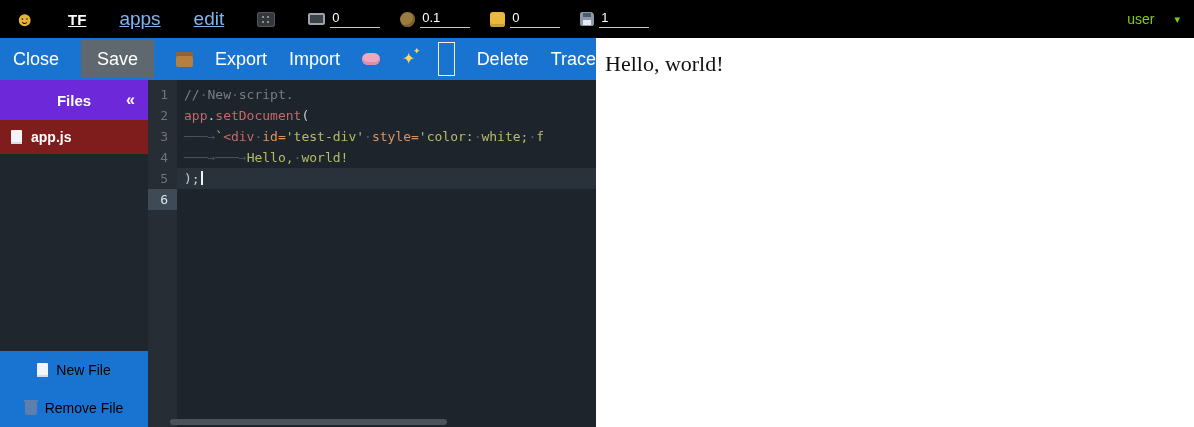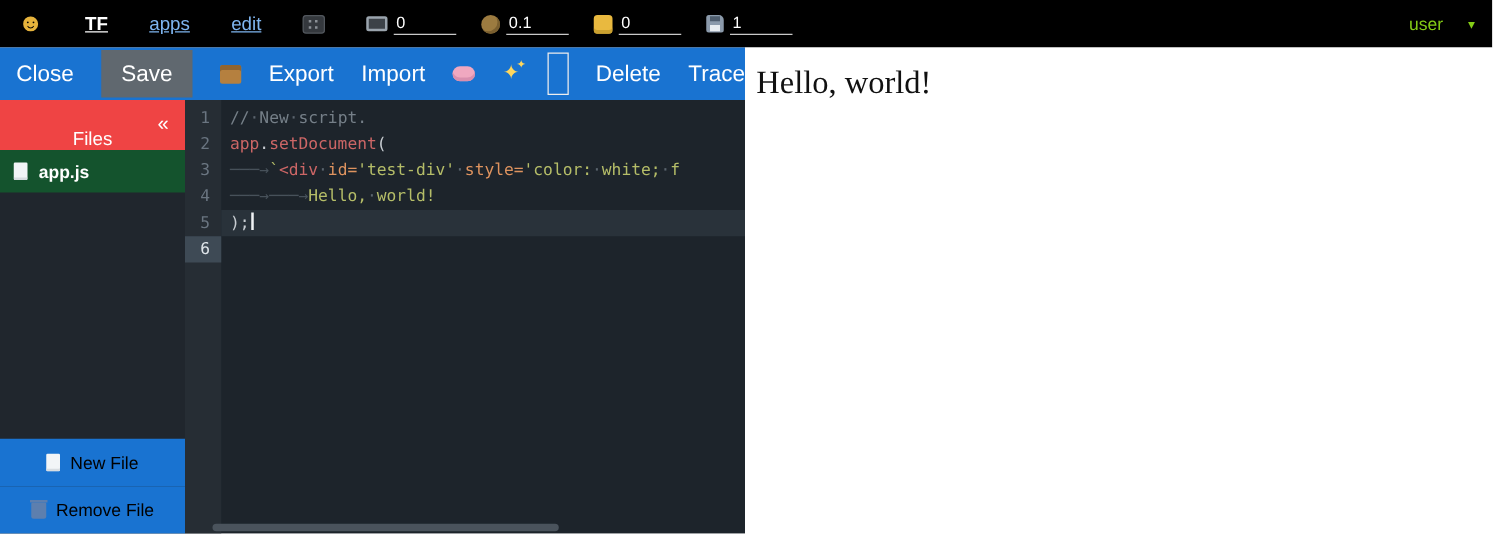--- a/index.html
+++ b/index.html
@@ -4,21 +4,21 @@
 <style>
   * { margin:0; padding:0; box-sizing:border-box; }
   html,body { background:#fff; }
   body { font-family:"Liberation Sans", sans-serif; }
   .app { width:1194px; height:427px; display:flex; flex-direction:column; overflow:hidden; background:#fff; }
 
   
   .topbar { height:38px; background:#000; display:flex; align-items:center; gap:33px; padding:0 14px; flex:none; }
   .logo { color:#e6b33c; font-size:20px; line-height:1; cursor:pointer; }
   .brand { color:#fff; font-weight:bold; text-decoration:underline; font-size:15px; cursor:pointer; }
-  .navlink { color:#7fb5ef; text-decoration:underline; font-size:15px; cursor:pointer; }
+  .navlink { color:#7fb5ef; text-decoration:underline; font-size:19px; cursor:pointer; }
   .stats { display:flex; gap:20px; align-items:center; }
   .stat { display:flex; align-items:center; gap:5px; }
   .stat-value { min-width:50px; border-bottom:1px solid #c9c9c9; color:#fff; font-size:13px; padding:0 2px 2px; }
   .spacer { flex:1; }
   .user { color:#84cc16; font-size:14px; display:flex; align-items:center; gap:20px; cursor:pointer; }
   .caret { font-size:11px; }
 
   
   .icon { display:inline-block; flex:none; }
   .keypad-icon { width:18px; height:15px; background:#34383d; border-radius:3px; box-shadow:inset 0 0 0 1px #52575d; position:relative; cursor:pointer; }
@@ -43,45 +43,45 @@
 
   
   .toolbar { height:42px; background:#1973d1; display:flex; align-items:center; gap:22px; padding-left:13px; flex:none; }
   .tb { background:none; border:none; color:#fff; font-family:inherit; font-size:18px; padding:0; cursor:pointer; }
   .tb.save { background:#60686f; height:38px; padding:0 16px; }
   .blank-box { width:29px; height:34px; border:1px solid #eee; display:inline-block; cursor:pointer; }
 
   
   .workspace { flex:1; display:flex; min-height:0; }
   .sidebar { width:148px; flex:none; display:flex; flex-direction:column; background:#20262d; }
-  .files-header { height:40px; background:#ef4444; color:#fff; display:flex; align-items:flex-end; justify-content:center; position:relative; font-size:15px; flex:none; }
+  .files-header { height:40px; background:#6d28d9; color:#fff; display:flex; align-items:center; justify-content:center; position:relative; font-size:15px; flex:none;font-weight:bold; }
   .collapse { position:absolute; right:13px; top:50%; transform:translateY(-50%); font-size:16px; cursor:pointer; }
   .file-item { height:34px; display:flex; align-items:center; gap:9px; padding:0 11px; color:#fff; cursor:pointer; flex:none; }
-  .file-item.active { background:#14532d; font-weight:bold; }
+  .file-item.active { background:#7f1d1d; font-weight:bold; }
   .file-label { font-size:14px; }
   .side-fill { flex:1; }
   .side-action { height:38px; background:#1973d1; color:#000000; display:flex; align-items:center; justify-content:center; gap:8px; font-size:14px; cursor:pointer; flex:none; }
 
   
   .editor { flex:1; position:relative; display:flex; background:#1d242b; font-family:"DejaVu Sans Mono", monospace; font-size:13px; line-height:21px; overflow:hidden; cursor:text; }
   .gutter { width:29px; flex:none; background:#262d34; padding-top:4px; }
   .gnum { height:21px; text-align:right; padding-right:9px; color:#6a7581; }
   .gnum.active { background:#3e4a55; color:#dfe5ea; }
   .code { flex:1; padding-top:4px; min-width:0; }
   .cline { height:21px; white-space:pre; padding-left:7px; }
   .cline.active { background:#29323a; }
   .c-cm { color:#757f88; } .c-red { color:#cc6666; } .c-grn { color:#b5bd68; }
   .c-org { color:#de935f; } .c-pln { color:#c7ccd1; } .c-ws { color:#47515a; } .c-wsd { color:#5a646d; }
   .cursor { display:inline-block; width:2px; height:14px; background:#f0f3f5; vertical-align:-2px; margin-left:1px; }
   .hscroll { position:absolute; left:0; right:0; bottom:1px; height:7px; }
   .thumb { margin-left:22px; width:277px; height:6px; border-radius:3px; background:#4a535c; cursor:pointer; }
 
   
   .output { flex:1; background:#fff; min-width:0; }
-  .hello { font-family:"Liberation Serif", serif; font-size:26px; color:#111; padding:13px 0 0 9px; }
+  .hello { font-family:"Liberation Serif", serif; font-size:22px; color:#111; padding:13px 0 0 9px; }
 </style>
 </head>
 <body>
 
 <div class="app">
 
   <header class="topbar">
     <span class="logo">☻</span>
     <a class="brand">TF</a>
     <a class="navlink">apps</a>

